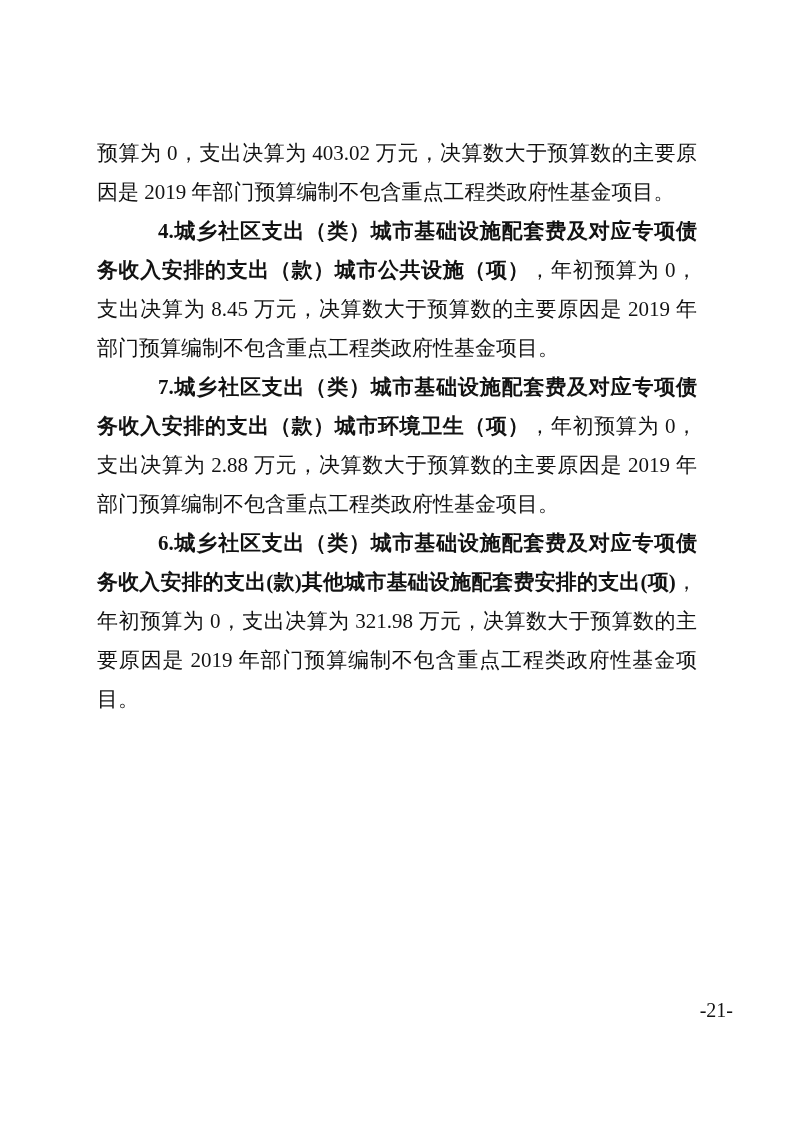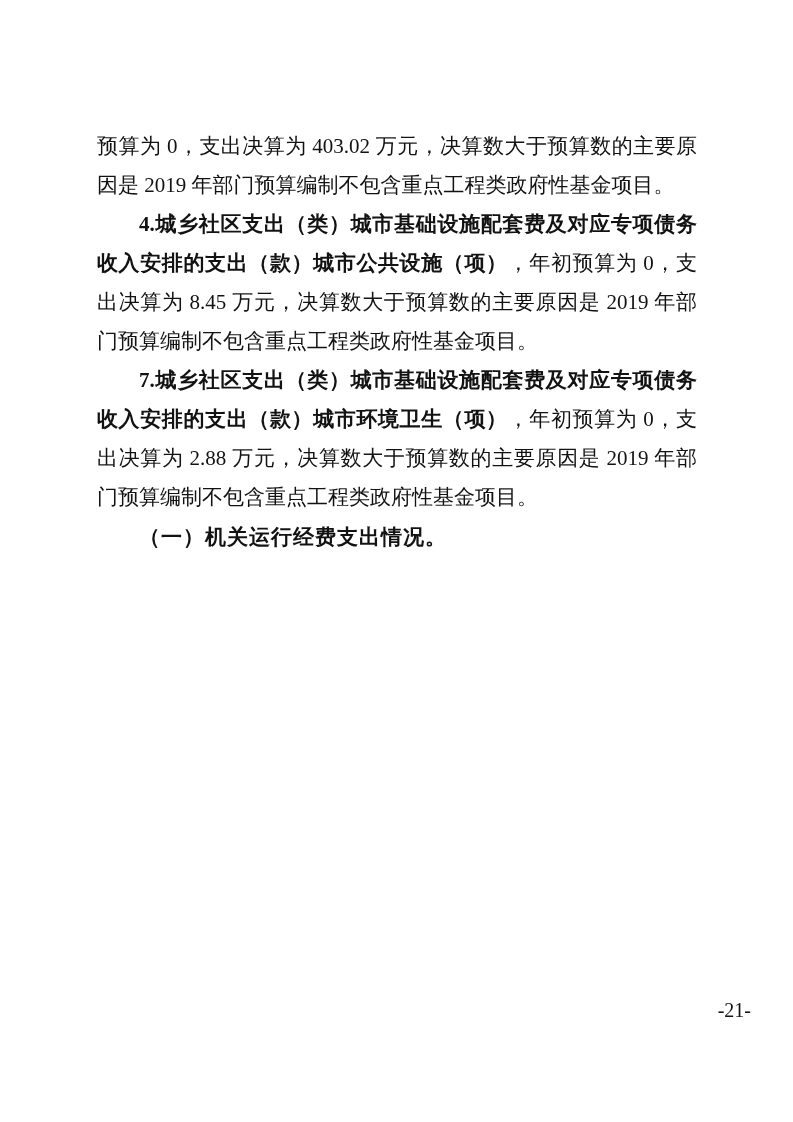--- a/index.html
+++ b/index.html
@@ -13,55 +13,56 @@
     height: 1122px;
     background: #ffffff;
     overflow: hidden;
     font-family: "Liberation Serif", "DejaVu Serif", serif;
     color: #121212;
     box-sizing: border-box;
   }
   .content {
     position: absolute;
     left: 97px;
-    top: 127px;
+    top: 134px;
     width: 600px;
   }
   p.para {
     margin: 0;
     font-size: 21px;
     line-height: 39px;
     text-align: justify;
     text-justify: inter-ideograph;
     word-break: break-all;
   }
   p.para.indent {
     text-indent: 42px;
   }
   p.para .bold {
     font-weight: 700;
+    margin-left: 19px;
   }
   p.para.heading .bold {
     font-family: "Liberation Sans", "DejaVu Sans", sans-serif;
     letter-spacing: 1px;
   }
   .page-number {
     position: absolute;
     top: 998px;
-    right: 42px;
+    right: 60px;
     font-size: 20px;
     line-height: 24px;
     font-family: "Liberation Serif", "DejaVu Serif", serif;
     color: #121212;
   }
 </style>
 </head>
 <body>
 
 <div class="page">
   <div class="content" id="paragraphs">
       <p class="para"><span>预算为 0，支出决算为 403.02 万元，决算数大于预算数的主要原因是 2019 年部门预算编制不包含重点工程类政府性基金项目。</span></p>
       <p class="para indent"><span class="bold">4.城乡社区支出（类）城市基础设施配套费及对应专项债务收入安排的支出（款）城市公共设施（项）</span><span>，年初预算为 0，支出决算为 8.45 万元，决算数大于预算数的主要原因是 2019 年部门预算编制不包含重点工程类政府性基金项目。</span></p>
       <p class="para indent"><span class="bold">7.城乡社区支出（类）城市基础设施配套费及对应专项债务收入安排的支出（款）城市环境卫生（项）</span><span>，年初预算为 0，支出决算为 2.88 万元，决算数大于预算数的主要原因是 2019 年部门预算编制不包含重点工程类政府性基金项目。</span></p>
-      <p class="para indent heading"><span class="bold">（一）机关运行经费支出情况。</span></p>
+      <p class="para indent"><span class="bold">6.城乡社区支出（类）城市基础设施配套费及对应专项债务收入安排的支出(款)其他城市基础设施配套费安排的支出(项)</span><span>，年初预算为 0，支出决算为 321.98 万元，决算数大于预算数的主要原因是 2019 年部门预算编制不包含重点工程类政府性基金项目。</span></p>
     </div>
   <div class="page-number">-21-</div>
 </div>
 
 </body></html>

